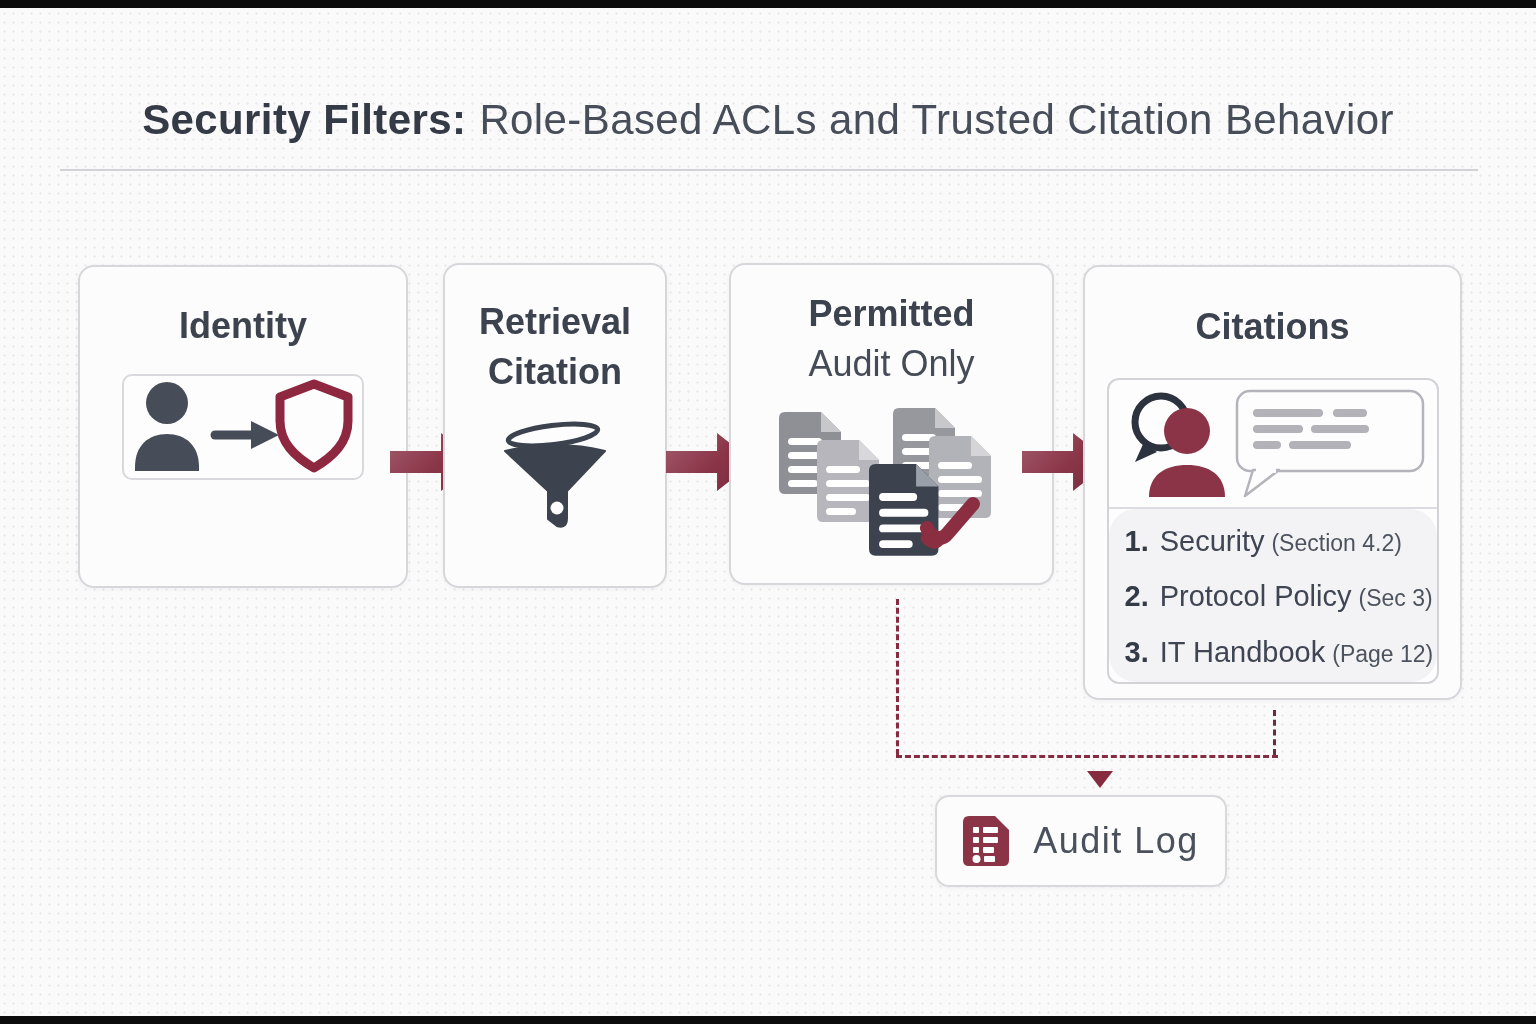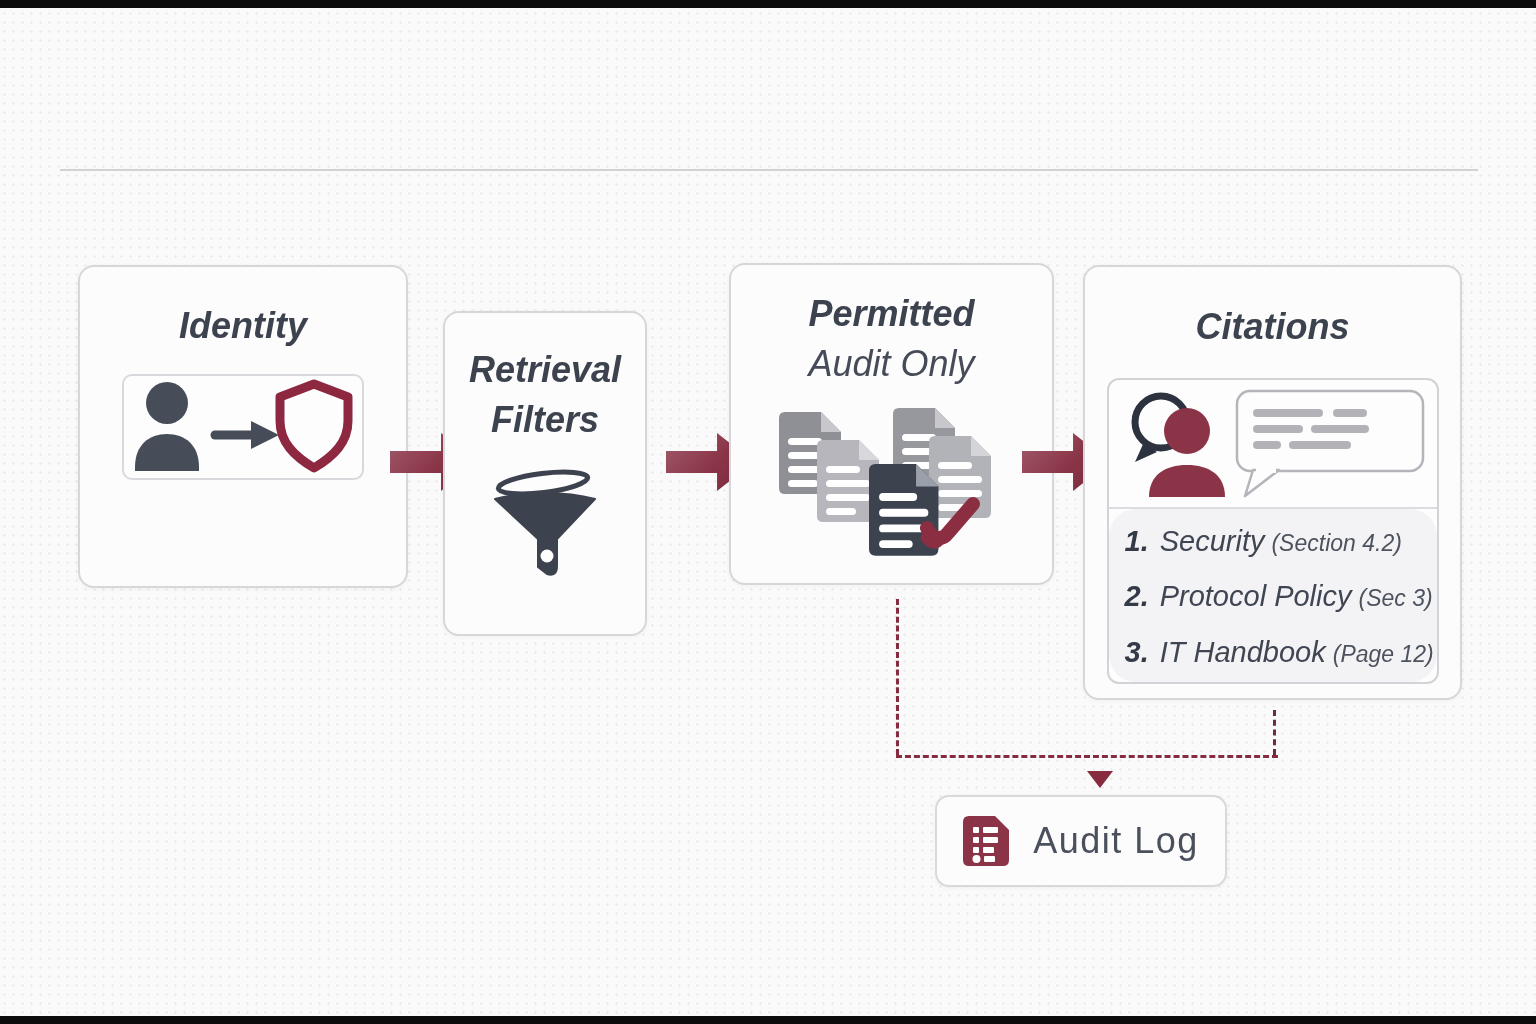--- a/index.html
+++ b/index.html
@@ -15,32 +15,32 @@
   .edge-bar.bottom{bottom:0;}
 
   .title{position:absolute;top:96px;left:0;width:1536px;text-align:center;
     font-size:42px;letter-spacing:0.4px;color:#454b57;white-space:nowrap;}
   .title .lead{font-weight:700;color:#343a46;}
   .title .rest{font-weight:400;margin-left:13px;color:#474d59;}
   .title-divider{position:absolute;top:169px;left:60px;width:1418px;height:2px;background:#d2d2d6;}
 
   .node{position:absolute;box-sizing:border-box;background:#fcfcfd;
     border:2px solid #d7d7db;border-radius:16px;text-align:center;
-    box-shadow:0 1px 4px rgba(60,60,70,0.05);font-style:italic;}
+    box-shadow:0 1px 4px rgba(60,60,70,0.05);}
   .node-heading{font-size:36px;font-weight:700;color:#3c424e;line-height:1.38;}
   .node-heading .light{font-weight:400;color:#454b57;}
 
   #node-identity{left:78px;top:265px;width:330px;height:323px;}
   #node-identity .node-heading{margin-top:34px;}
   .identity-card{margin:23px auto 0;width:242px;height:106px;box-sizing:border-box;
     background:#fdfdfe;border:2px solid #d9d9dd;border-radius:10px;
     display:flex;align-items:center;justify-content:center;}
   .identity-caption{margin-top:30px;font-size:31px;color:#4a505c;}
 
-  #node-retrieval{left:443px;top:263px;width:204px;height:325px;margin-top:48px;}
+  #node-retrieval{left:443px;top:263px;width:224px;height:325px;}
   #node-retrieval .node-heading{margin-top:32px;}
   #node-retrieval .icon-wrap{display:block;margin-top:22px;}
 
   #node-permitted{left:729px;top:263px;width:325px;height:322px;}
   #node-permitted .node-heading{margin-top:24px;}
   #node-permitted .icon-wrap{display:block;margin-top:18px;}
 
   #node-citations{left:1083px;top:265px;width:379px;height:435px;}
   #node-citations .node-heading{margin-top:35px;}
   .citation-card{margin:26px auto 0;width:332px;height:306px;box-sizing:border-box;
@@ -77,20 +77,23 @@
 
   .icon-wrap{display:inline-block;line-height:0;}
 </style>
 </head>
 <body>
 
 <div class="stage">
 
   <div class="edge-bar top"></div>
 
+  <div class="title">
+    <span class="lead">Security Filters:</span><span class="rest">Role-Based ACLs and Trusted Citation Behavior</span>
+  </div>
   <div class="title-divider"></div>
 
   <div class="node" id="node-identity">
     <div class="node-heading">Identity</div>
     <div class="identity-card">
       <span class="icon-wrap">
         <svg width="220" height="96" viewBox="0 0 220 96">
           <circle cx="34" cy="24" r="21" fill="#474d58"></circle>
           <path d="M2 92 V88 C2 66 16 55 34 55 C52 55 66 66 66 88 V92 Z" fill="#474d58"></path>
           <path d="M82 56 H122" stroke="#474d58" stroke-width="9" stroke-linecap="round" fill="none"></path>
@@ -99,21 +102,21 @@
         </svg>
       </span>
     </div>
   </div>
 
   <div class="flow-arrow" id="arrow-1"></div>
 
   <div class="node" id="node-retrieval">
     <div class="node-heading">
       <div>Retrieval</div>
-      <div>Filters</div>
+      <div>Citation</div>
     </div>
     <span class="icon-wrap">
       <svg width="120" height="115" viewBox="0 0 120 115">
         <path d="M10 33 C40 25 80 25 110 33 L72 73 L72 100 Q72 111 62 108 L53 101 L53 73 Z" fill="#3d434e" stroke="#3d434e" stroke-width="2" stroke-linejoin="round"></path>
         <ellipse cx="58" cy="17" rx="45" ry="9.5" transform="rotate(-7 58 17)" fill="#fdfdfe" stroke="#3d434e" stroke-width="5"></ellipse>
         <circle cx="62" cy="90" r="6.5" fill="#fdfdfe"></circle>
       </svg>
     </span>
   </div>
 

